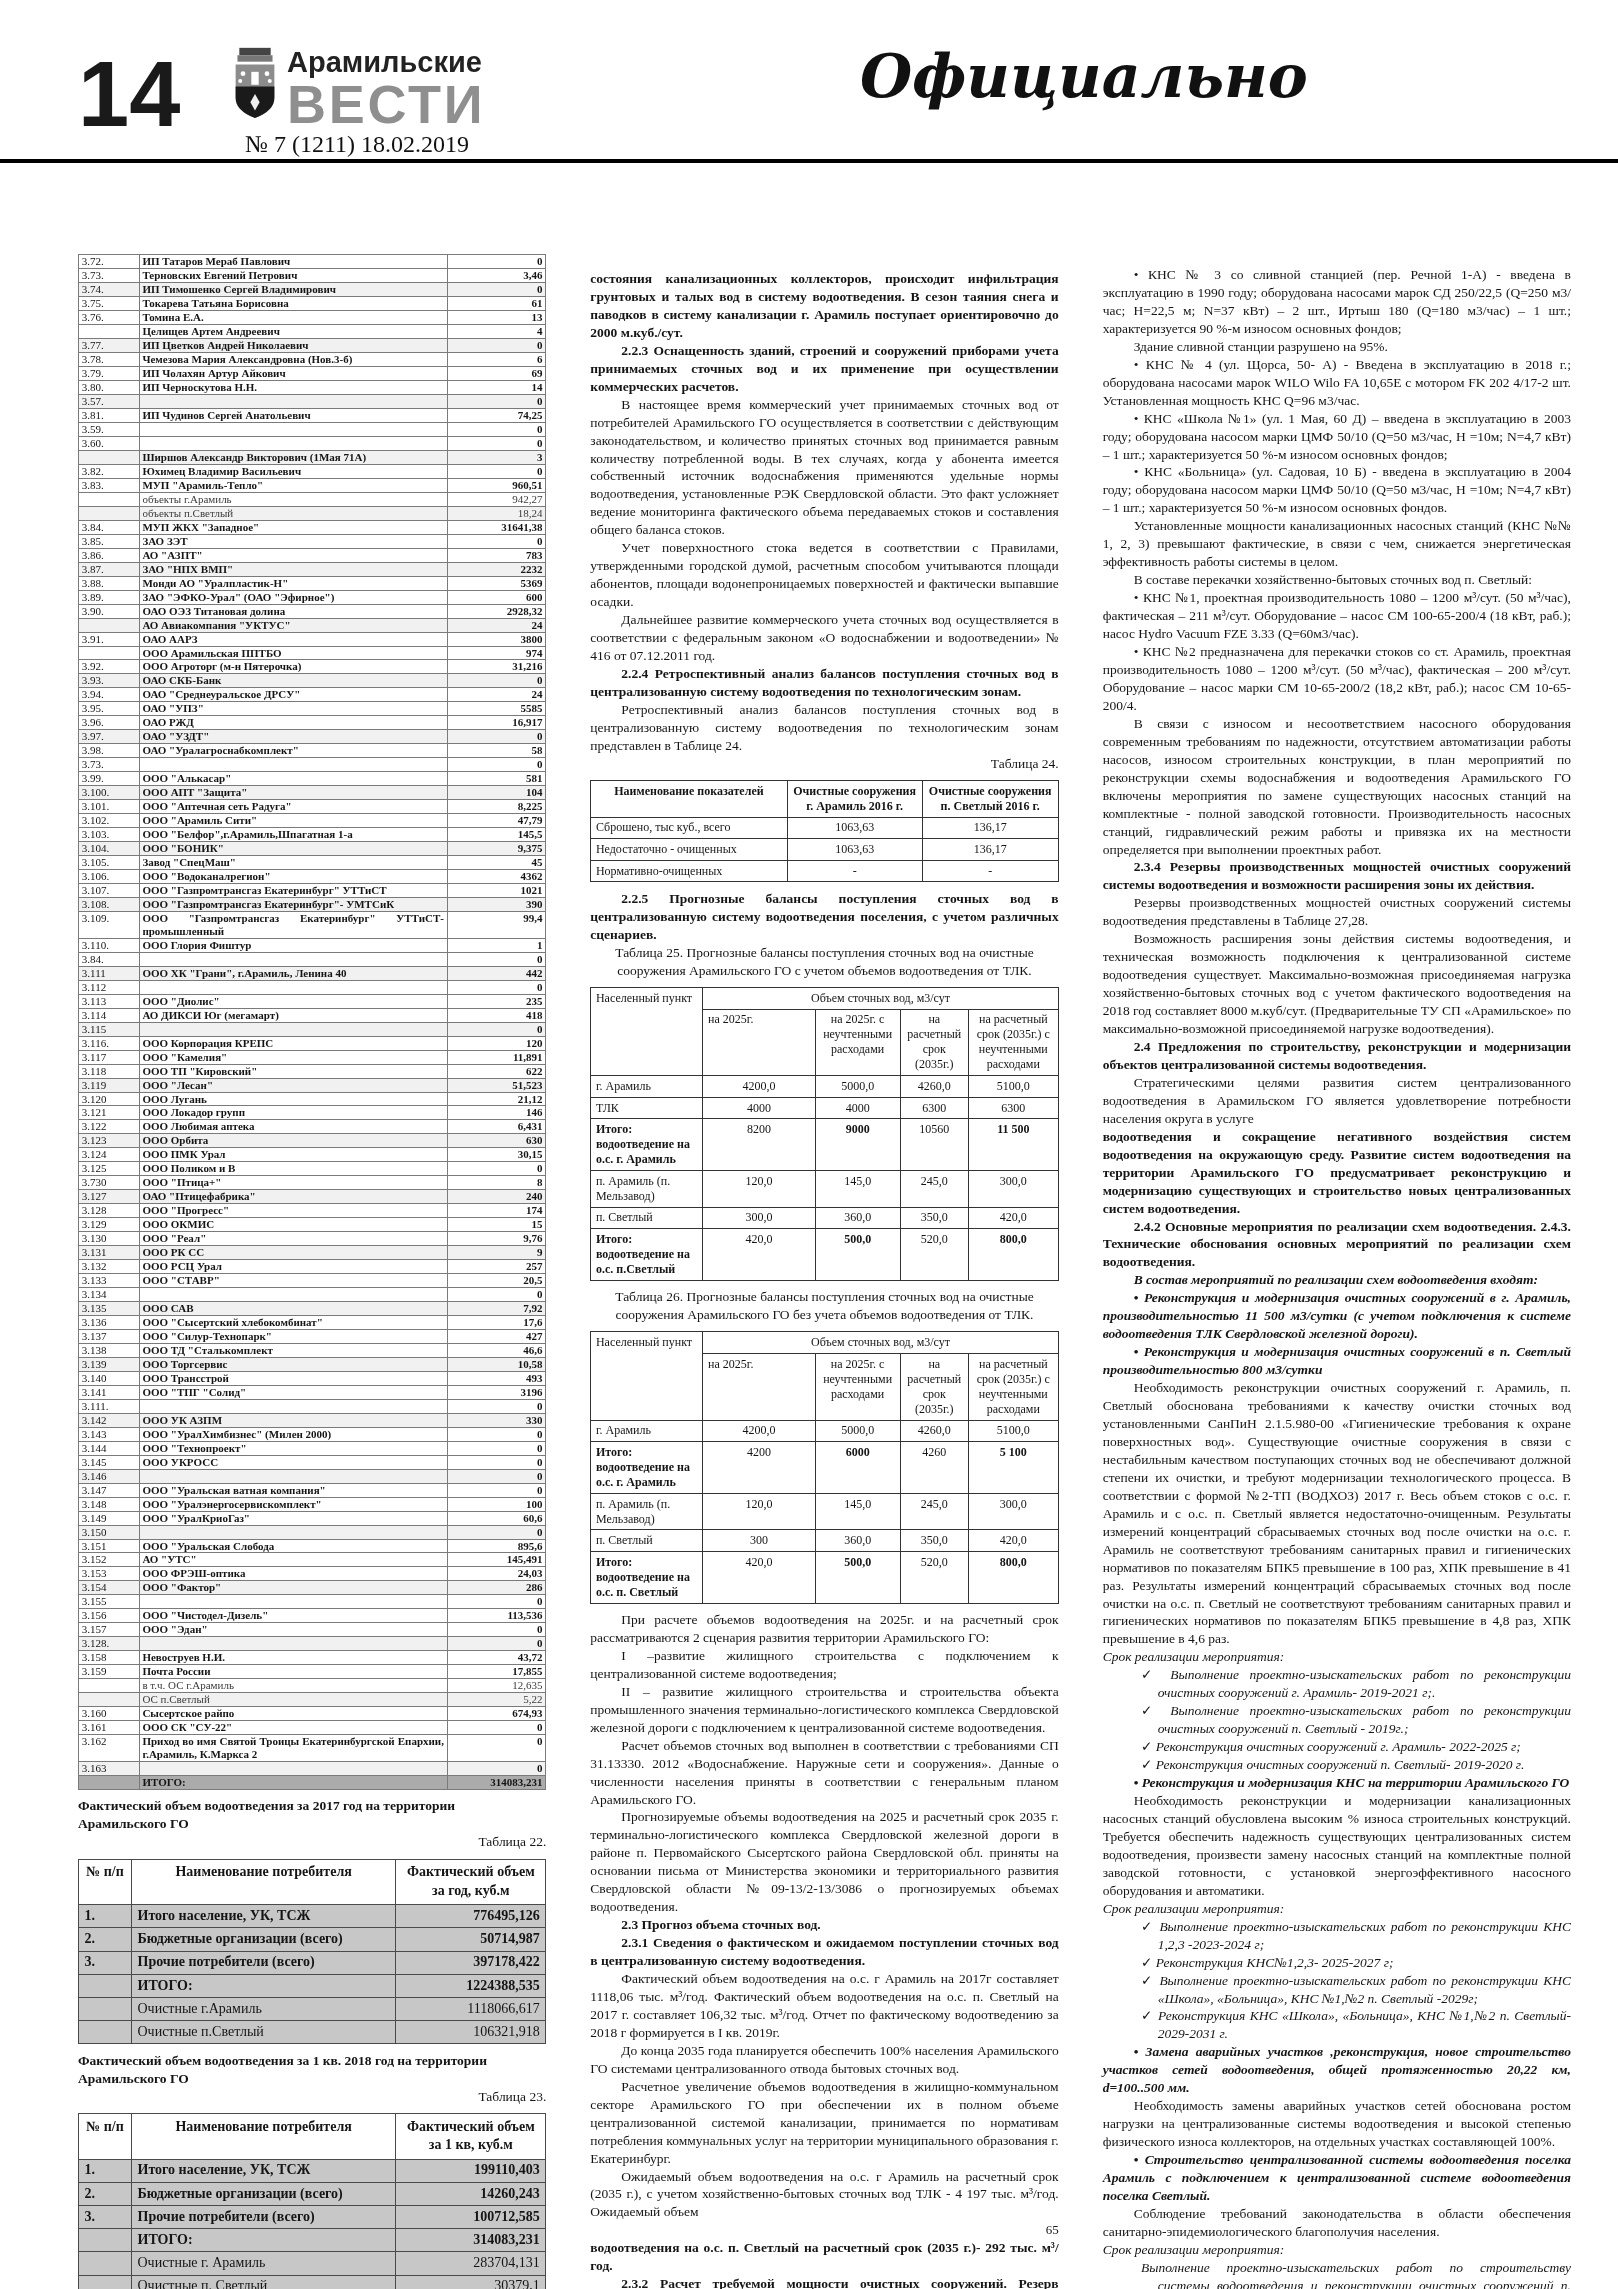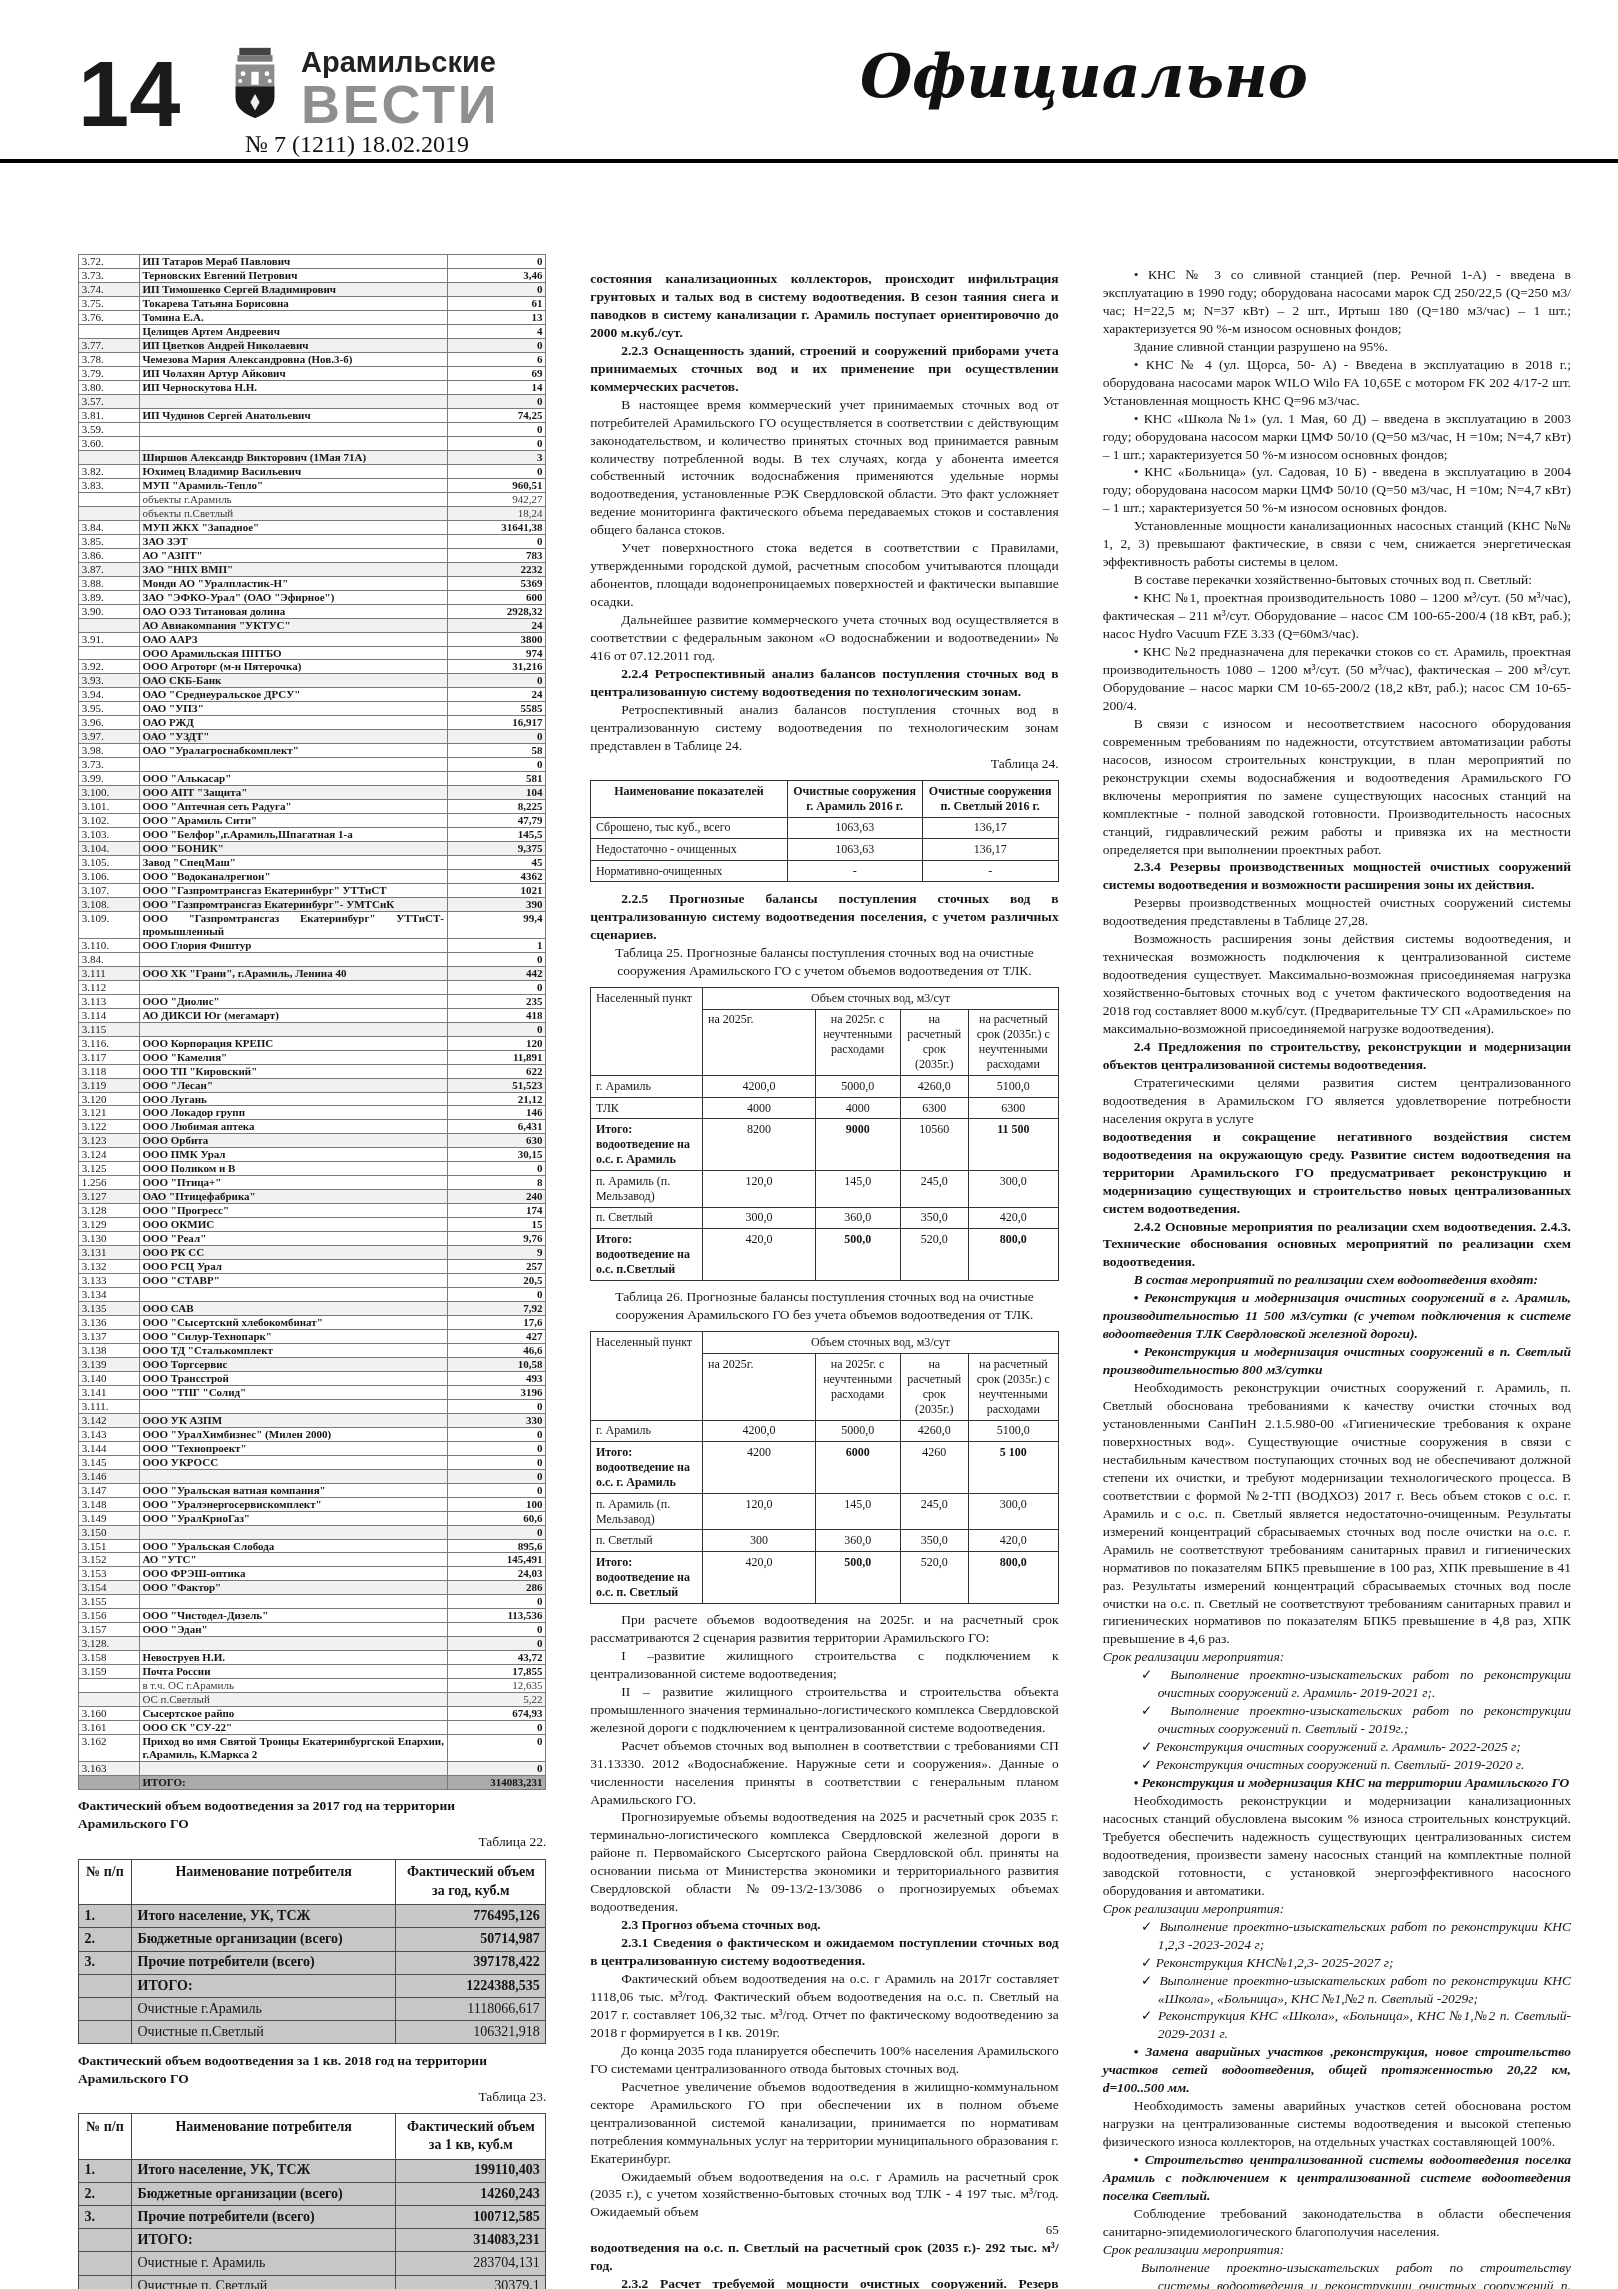--- a/index.html
+++ b/index.html
@@ -2,21 +2,21 @@
 <html lang="ru" style="font-size:14.8px"><head>
 <meta charset="utf-8">
 <style>
   html,body{margin:0;padding:0;background:#e8e8e8;}
   .page{position:relative;width:1619px;height:2290px;background:#ffffff;overflow:hidden;
         font-family:"Liberation Serif",serif;color:#151515;}
   
   .masthead{position:absolute;top:46px;left:78px;right:37px;height:111px;}
   .pageno{position:absolute;left:0;top:1.8px;font-family:"Liberation Sans",sans-serif;
           font-weight:bold;font-size:92px;line-height:1;color:#1a1a1a;}
-  .brand{position:absolute;left:150px;top:0;display:flex;gap:19px;align-items:flex-start;}
+  .brand{position:absolute;left:150px;top:0;display:flex;gap:5px;align-items:flex-start;}
   .brand-text{display:flex;flex-direction:column;}
   .brand-top{font-family:"Liberation Sans",sans-serif;font-weight:bold;font-size:29px;color:#222;}
   .brand-bottom{font-family:"Liberation Sans",sans-serif;font-weight:bold;font-size:54px;
                 line-height:.95;color:#8f8f8f;letter-spacing:2.8px;}
   .issue{position:absolute;left:167px;top:85px;font-size:24px;color:#111;}
   .section-title{position:absolute;left:517px;right:9.2px;top:-5.5px;text-align:center;
                  font-family:"DejaVu Serif",serif;font-style:italic;font-weight:bold;
                  font-size:60px;color:#111;}
   .rule{position:absolute;top:159px;left:0;width:100%;height:3.7px;background:#000;}
   
@@ -421,21 +421,21 @@
               <td>3.124</td>
               <td>ООО ПМК Урал</td>
               <td>30,15</td>
             </tr>
             <tr>
               <td>3.125</td>
               <td>ООО Поликом и В</td>
               <td>0</td>
             </tr>
             <tr>
-              <td>1.256</td>
+              <td>3.730</td>
               <td>ООО "Птица+"</td>
               <td>8</td>
             </tr>
             <tr>
               <td>3.127</td>
               <td>ОАО "Птицефабрика"</td>
               <td>240</td>
             </tr>
             <tr>
               <td>3.128</td>

